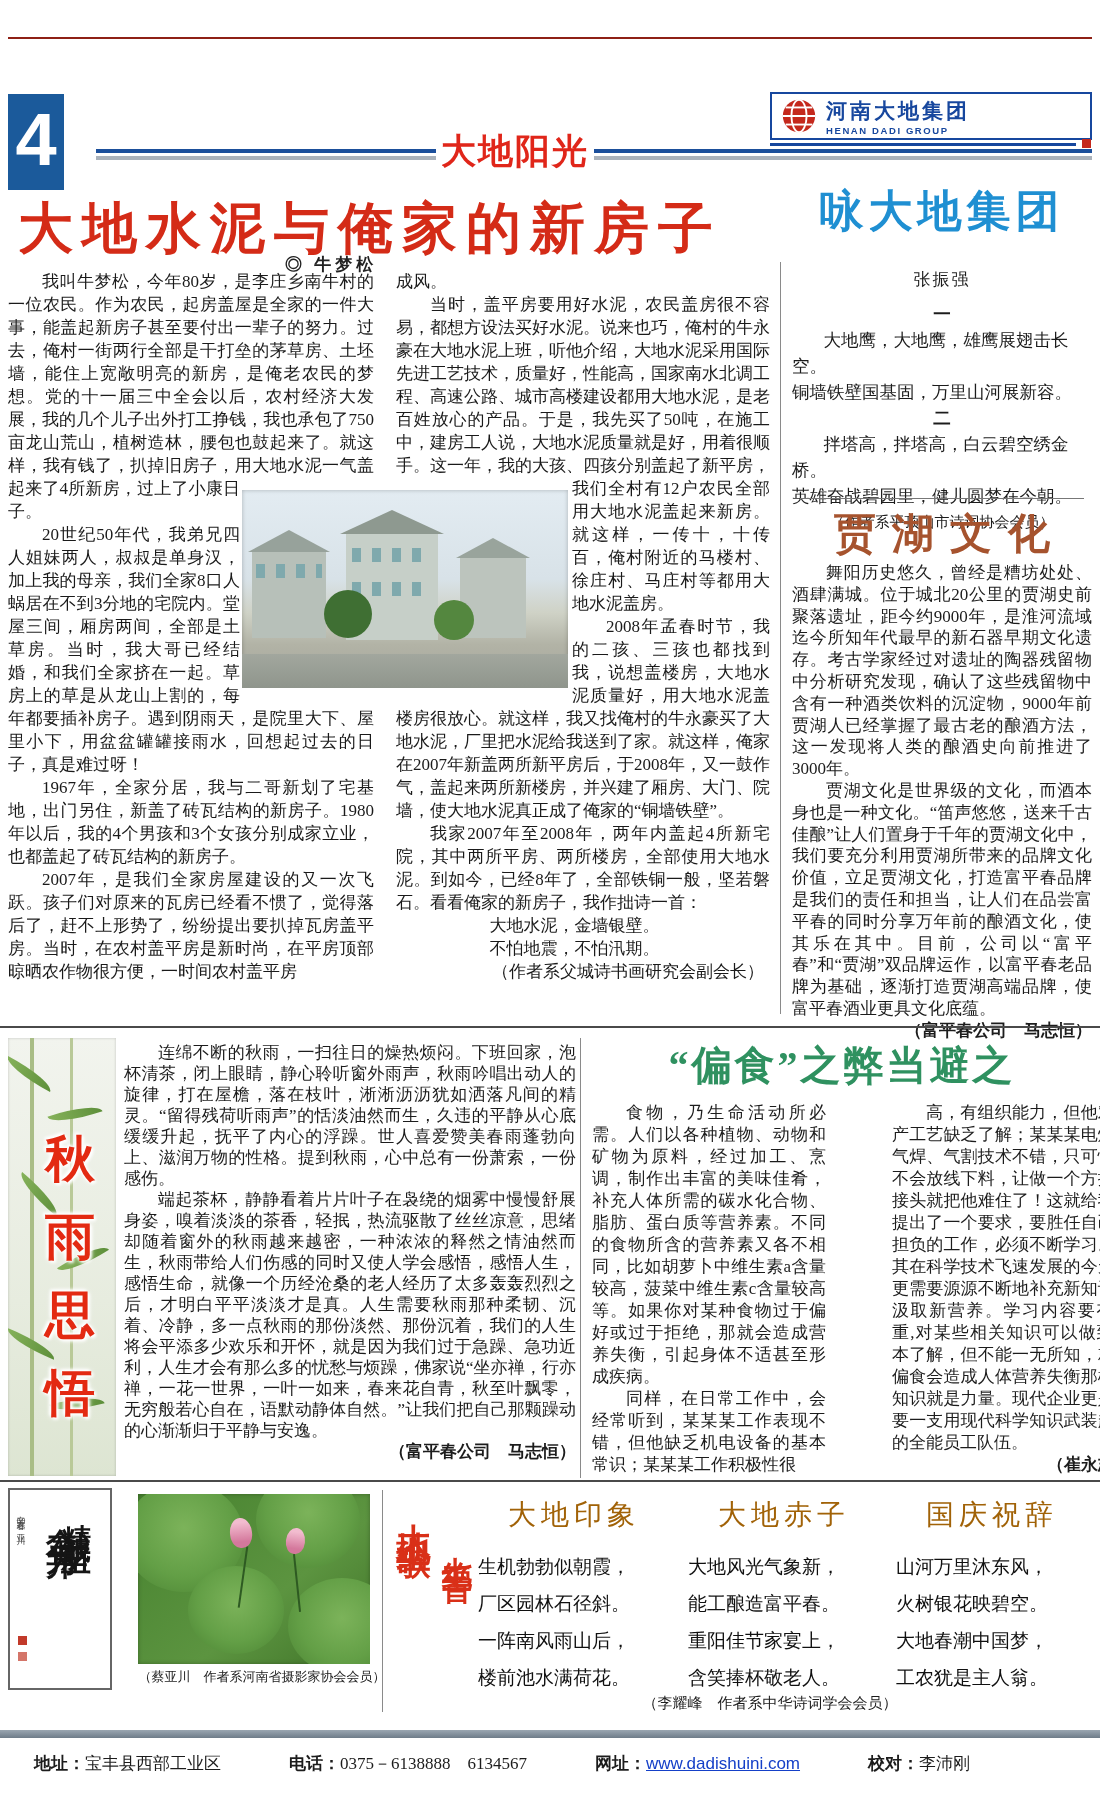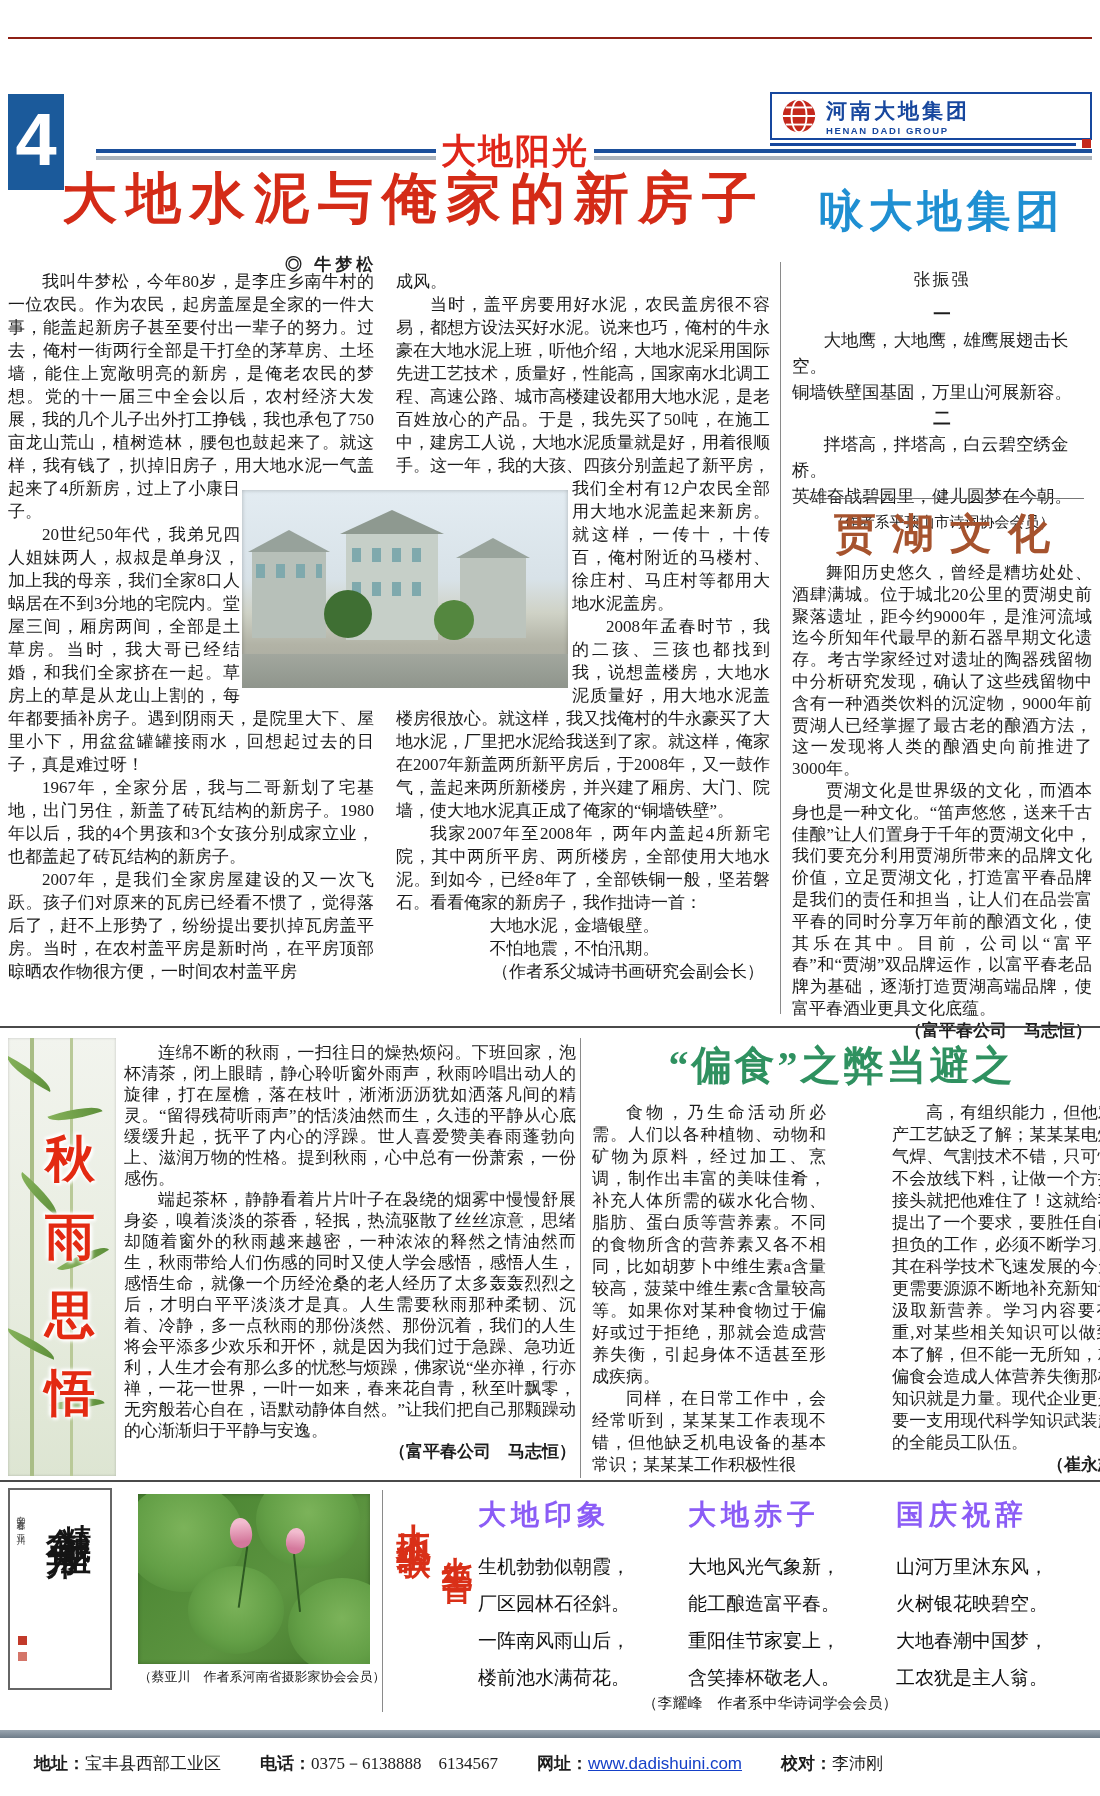--- a/index.html
+++ b/index.html
@@ -32,21 +32,21 @@
   .rule-blue { background:#1b4f9b; }
   .rule-gray { background:#aab2bb; }
   .section-title {
     left:440px; top:128px; width:150px; text-align:center;
     font-family:"Liberation Sans", sans-serif; font-weight:bold;
     font-size:35px; color:#e0261a; letter-spacing:2px;
   }
 
   
   .main-title {
-    left:18px; top:162px; width:748px; text-align:right;
+    left:18px; top:192px; width:748px; text-align:left;
     font-size:55px; font-weight:900; color:#d42b17; letter-spacing:9px;
     font-family:"Liberation Serif", serif; white-space:nowrap;
   }
   .byline { left:285px; top:253px; font-size:17px; font-weight:bold; letter-spacing:4px; color:#222; }
   .col { text-align:justify; font-size:17px; line-height:23px; color:#1a1a1a; }
   .col p { text-indent:2em; }
   .col p.no-indent { text-indent:0; }
   .col1 { left:8px; top:270px; width:366px; height:748px; }
   .col2 { left:396px; top:270px; width:374px; height:748px; }
   .col1::before { content:""; float:right; width:134px; height:418px; shape-outside:inset(220px 0 0 0); }
@@ -116,28 +116,28 @@
   }
   .lleaf { position:absolute; border-radius:50%; background:radial-gradient(circle at 50% 42%,#7cb35a 0%,#639f46 55%,#4a8232 100%); }
   .bud { position:absolute; width:22px; height:30px; border-radius:50% 50% 46% 46%; background:linear-gradient(#f2bccf 15%,#d4789c 80%); }
   .stem { position:absolute; width:2px; background:#2e5a22; }
   .photo-caption { left:124px; top:1668px; width:276px; text-align:center; font-size:13px; color:#222; }
 
   .group-title-main { left:390px; top:1496px; height:180px; font-size:34px; font-weight:900; color:#d93018; letter-spacing:8px; }
   .group-title-sub  { left:436px; top:1532px; height:184px; font-size:30px; font-weight:900; color:#d93018; letter-spacing:6px; }
   .poem { top:1496px; width:192px; }
   .poem-0 { left:478px; } .poem-1 { left:688px; } .poem-2 { left:896px; }
-  .poem-title { font-size:28px; font-weight:700; color:#8b5cf6; letter-spacing:5px; white-space:nowrap; }
+  .poem-title { text-align:center; font-size:28px; font-weight:400; color:#a16207; letter-spacing:5px; white-space:nowrap; }
   .poem-line { font-size:19px; line-height:37px; color:#101010; margin-top:0; }
   .poem .lines { margin-top:14px; }
   .group-sig { left:560px; top:1694px; width:420px; text-align:center; font-size:15px; }
 
   
   .footer-bar { left:0; top:1730px; width:1100px; height:8px; background:linear-gradient(#9aa6b1,#6e7c89); }
-  .footer-line { left:34px; top:1752px; width:1050px; display:flex; gap:39px; font-size:17px; white-space:nowrap; }
+  .footer-line { left:34px; top:1752px; width:1050px; display:flex; gap:68px; font-size:17px; white-space:nowrap; }
   .footer-line b { font-family:"Liberation Sans", sans-serif; font-weight:bold; }
   .weblink { color:#1540c8; text-decoration:underline; font-family:"Liberation Sans", sans-serif; }
 </style>
 </head>
 <body>
 
 <div class="page">
 
   <div class="abs top-rule"></div>
   <div class="abs pagenum-box">4</div>

